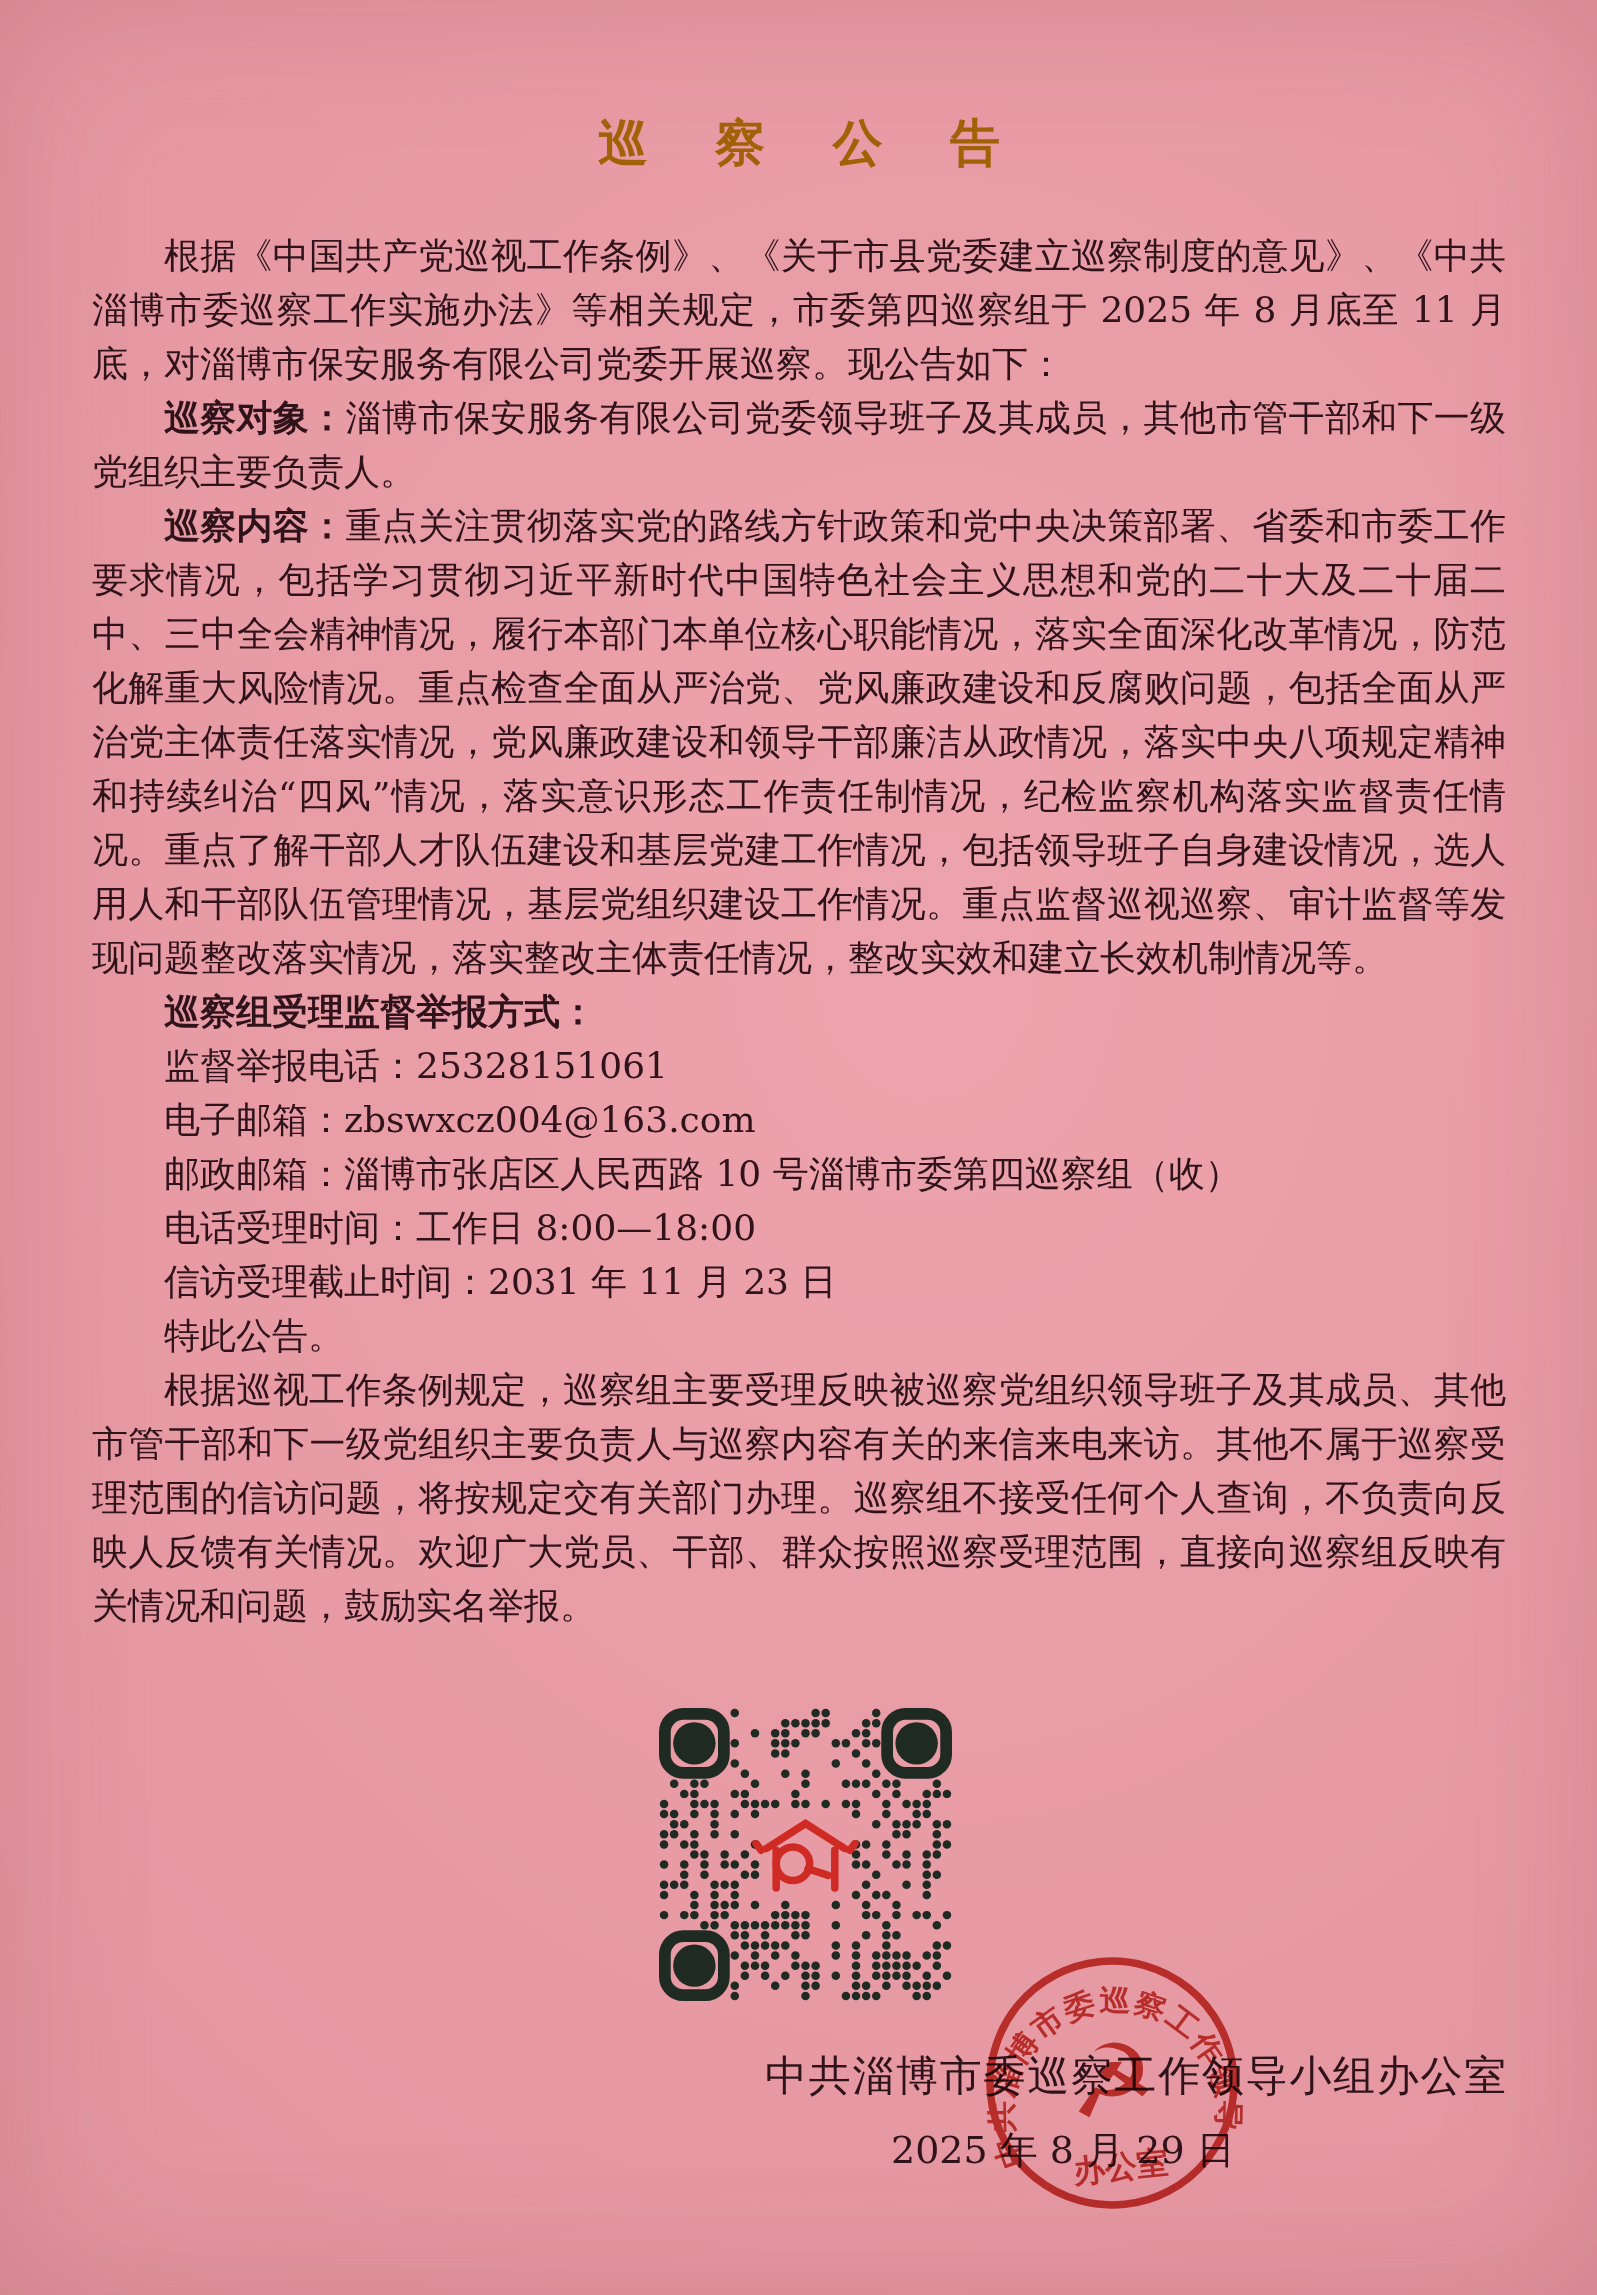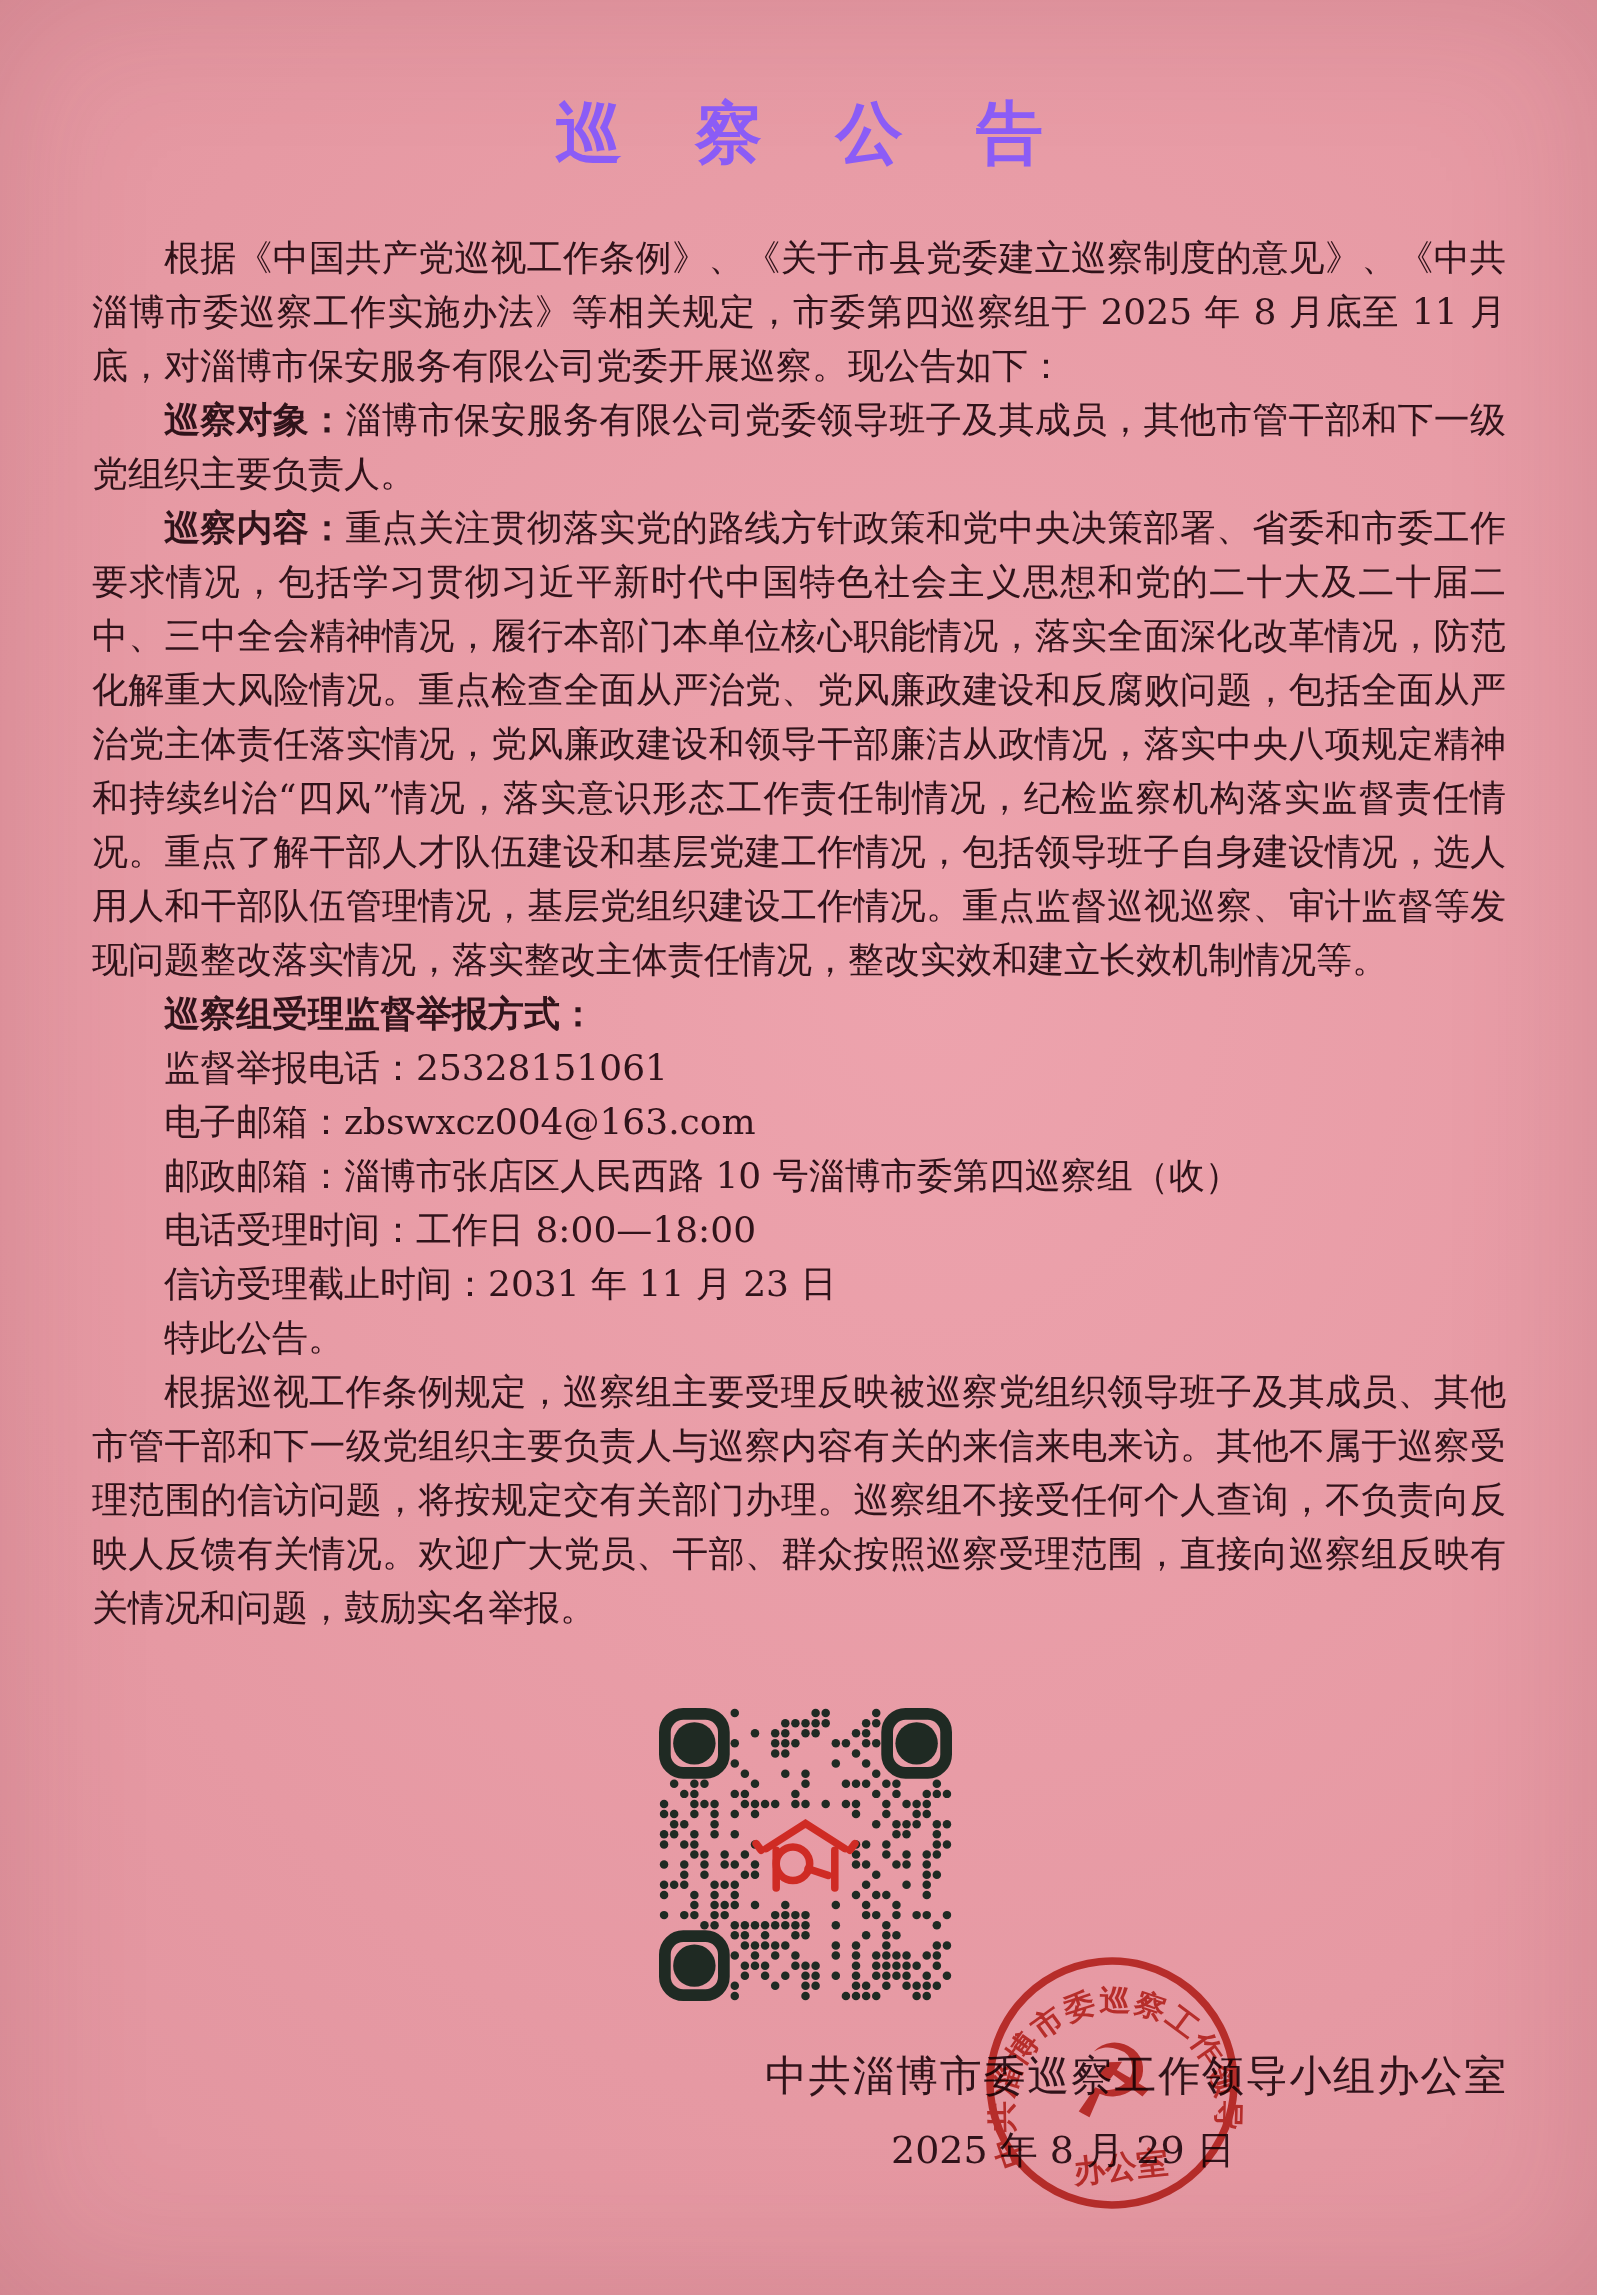--- a/index.html
+++ b/index.html
@@ -16,28 +16,28 @@
   }
   .paper::after{
     content:"";position:absolute;inset:0;
     box-shadow:inset 0 0 151px rgba(120,50,60,.18);
     pointer-events:none;
   }
   .content{
     position:absolute;left:92px;top:0;width:1414px;
   }
   .doc-title{
-    margin-top:88px;
+    margin-top:110px;
     text-align:center;
-    font-size:67px;
+    font-size:50px;
     font-weight:bold;
     letter-spacing:25px;
     text-indent:25px;
     font-family:"DejaVu Serif","Liberation Serif",serif;
-    color:#8b5cf6;
+    color:#a16207;
   }
   .body-text{
     margin-top:52px;
     font-size:36px;
     line-height:54px;
     text-align:justify;
   }
   .body-text p{
     margin:0;
     text-indent:2em;

